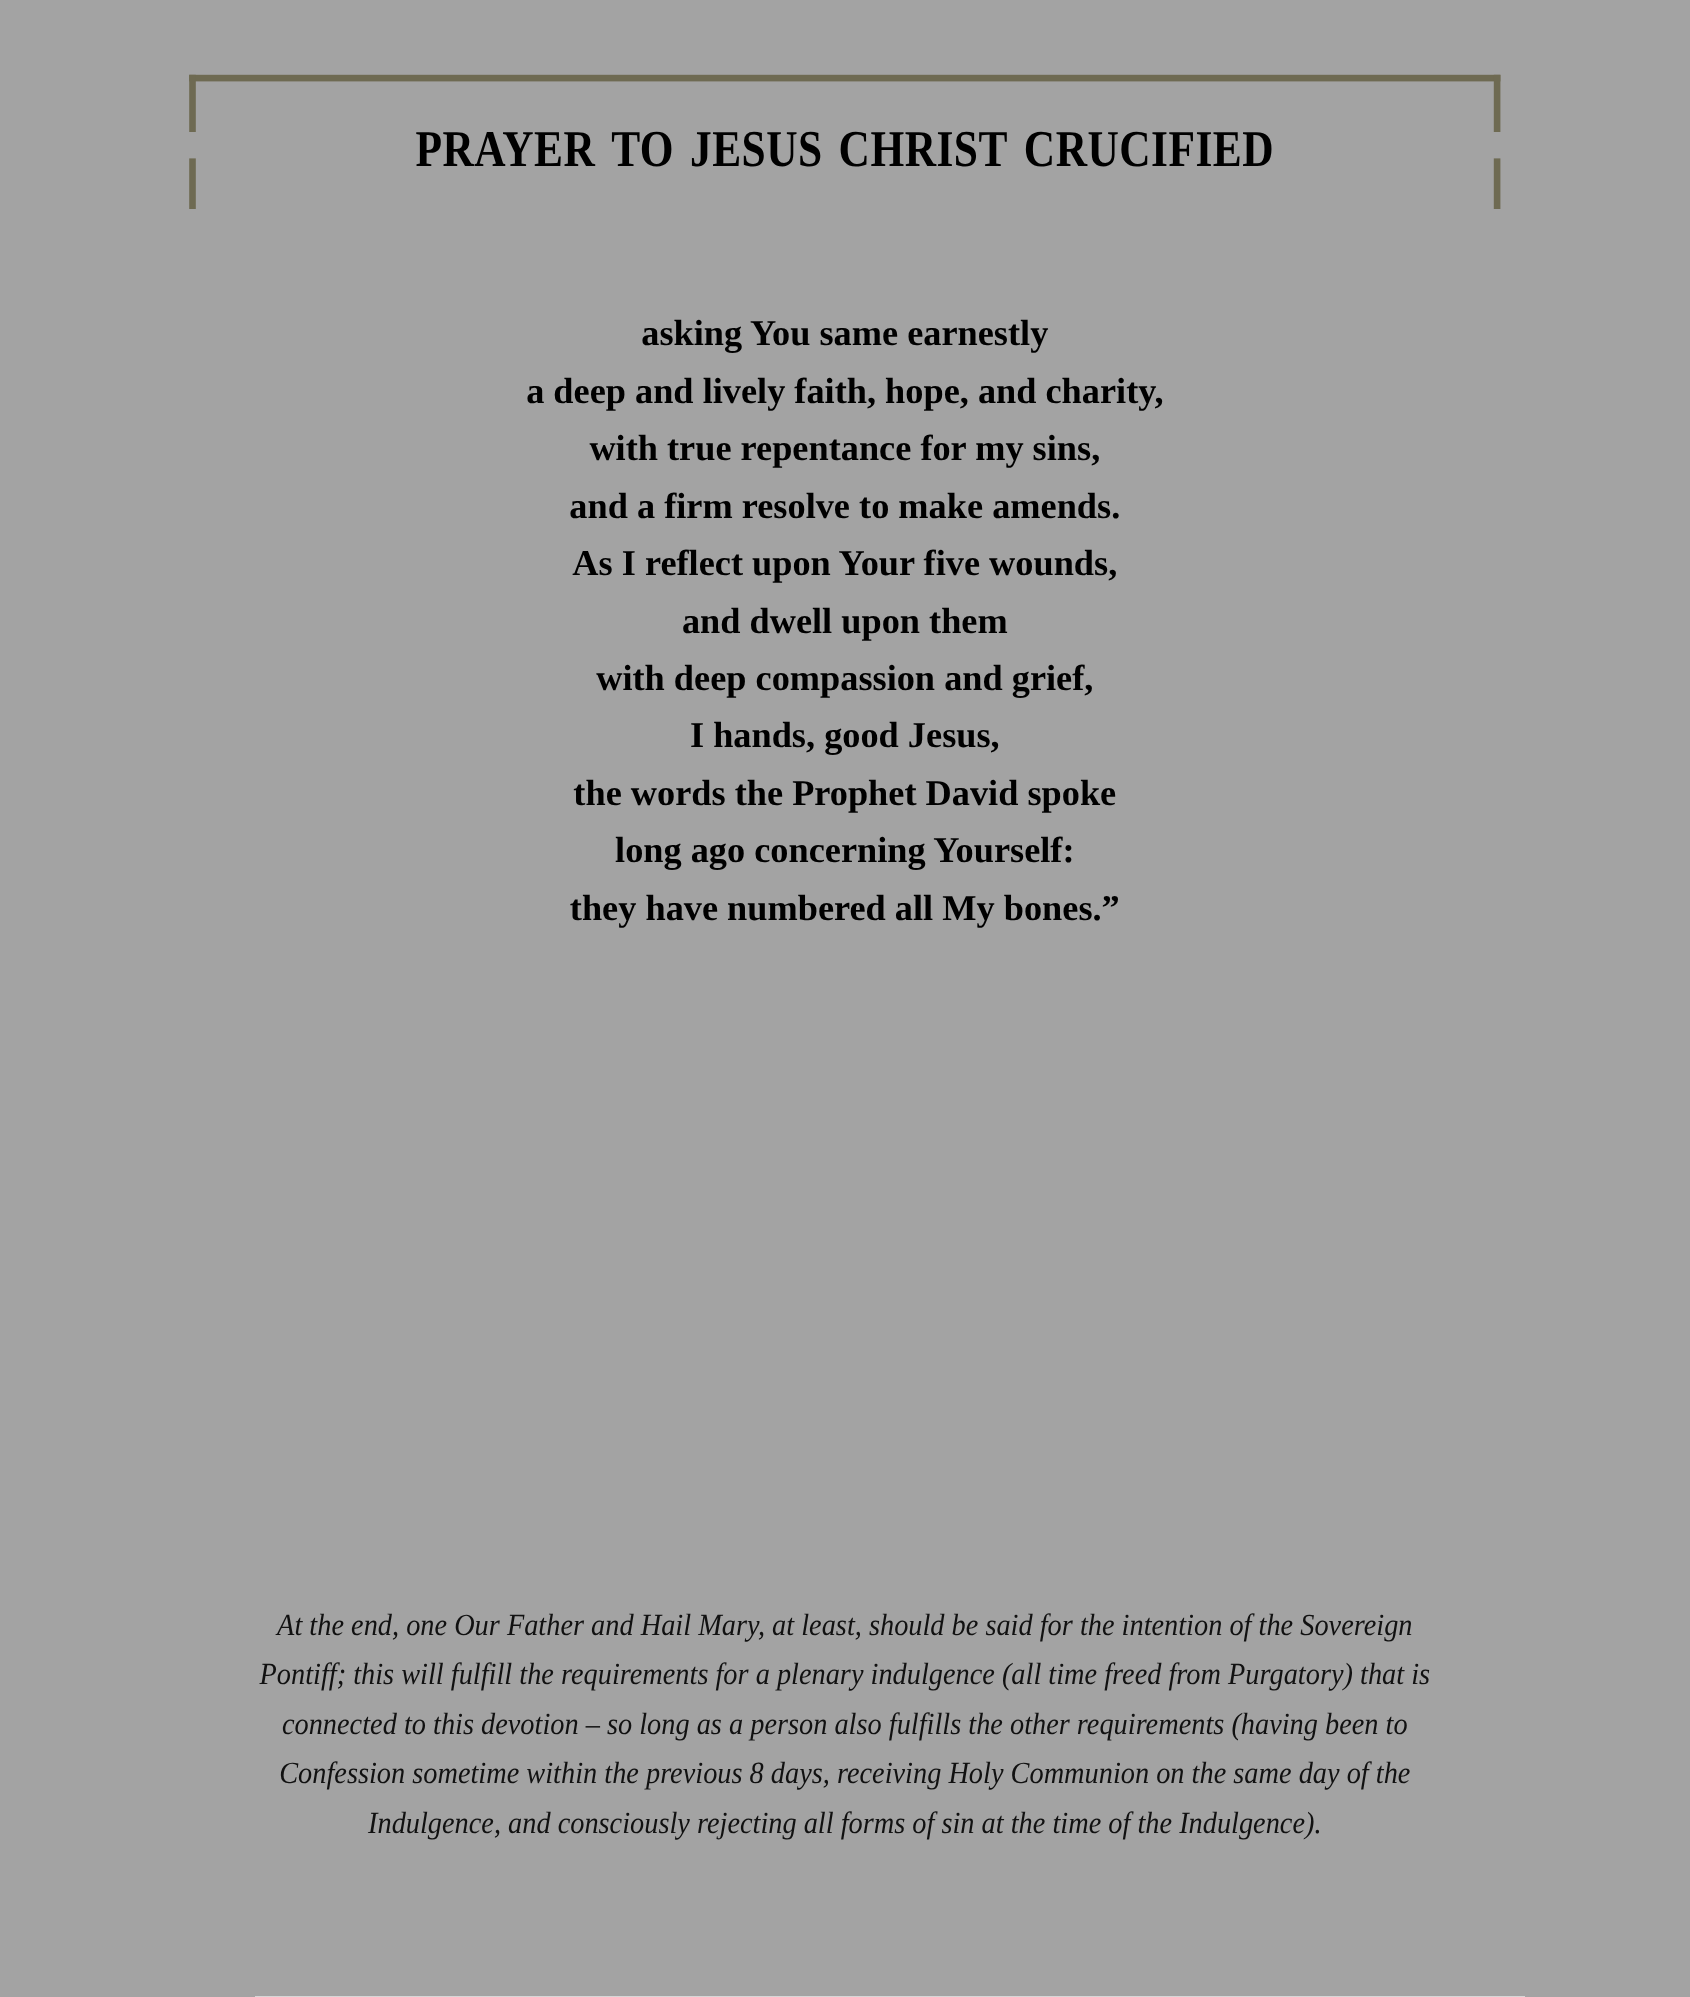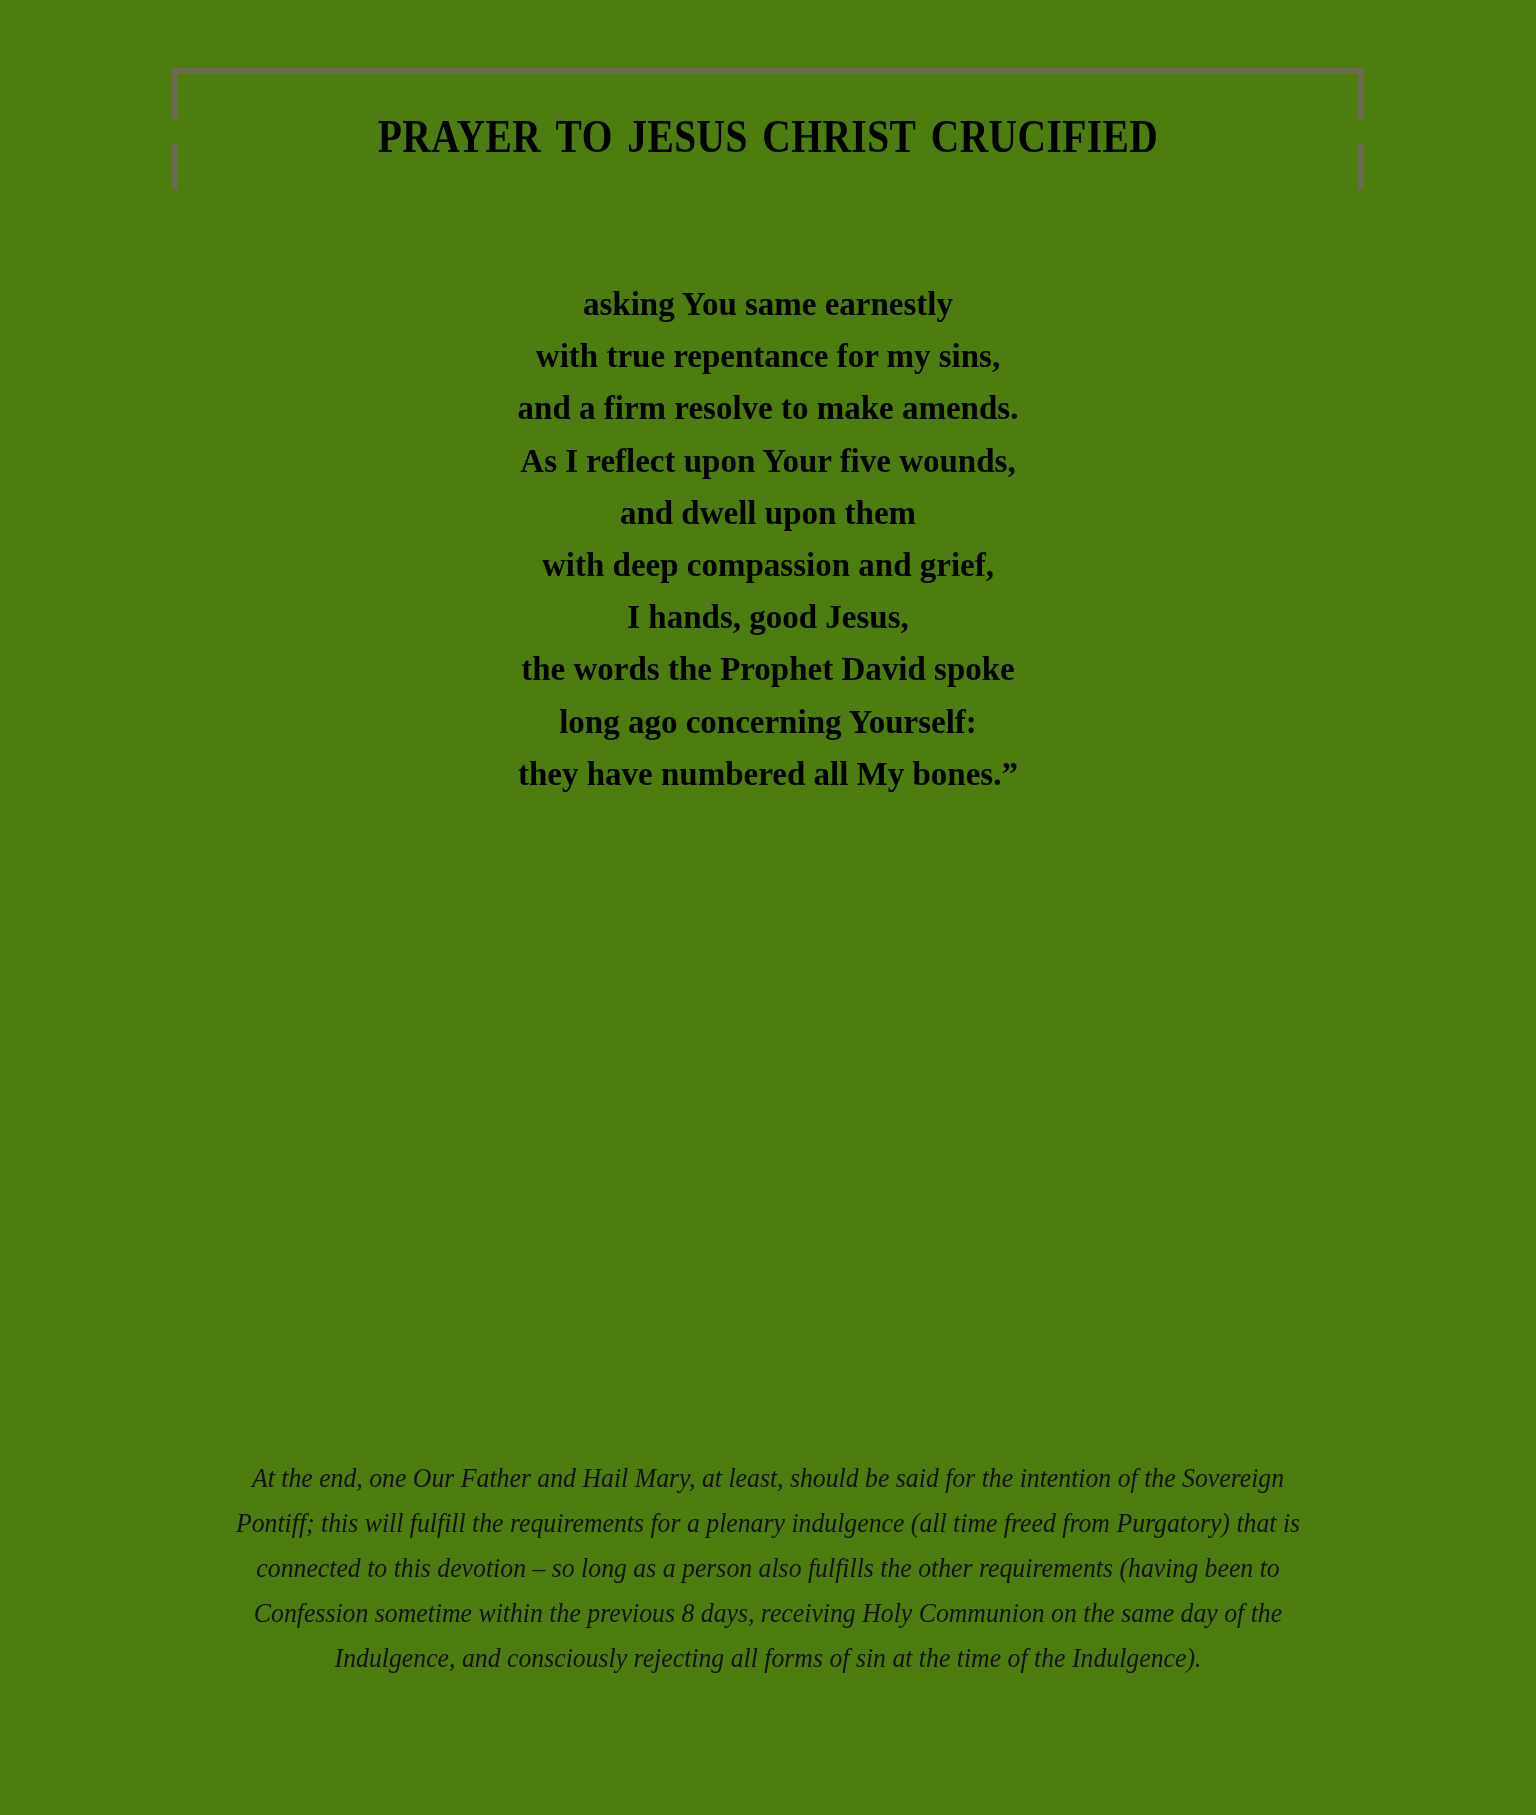--- a/index.html
+++ b/index.html
@@ -5,21 +5,21 @@
   html, body {
     margin: 0;
     padding: 0;
     background: #ffffff;
   }
 
   .page {
     position: relative;
     width: 1536px;
     height: 1815px;
-    background: #4d7c0f;
+    background: #a3a3a3;
     margin: 0 auto;
     overflow: hidden;
     font-family: "Liberation Serif", "DejaVu Serif", serif;
     box-sizing: border-box;
   }
 
   
   .title-frame {
     position: absolute;
     left: 172px;
@@ -120,20 +120,21 @@
     <div class="frame-rule-top"></div>
     <div class="frame-seg left upper"></div>
     <div class="frame-seg left lower"></div>
     <div class="frame-seg right upper"></div>
     <div class="frame-seg right lower"></div>
     <div class="title-text">Prayer to Jesus Christ Crucified</div>
   </div>
 
   <div class="prayer">
     <div class="prayer-line">asking You same earnestly</div>
+    <div class="prayer-line">a deep and lively faith, hope, and charity,</div>
     <div class="prayer-line">with true repentance for my sins,</div>
     <div class="prayer-line">and a firm resolve to make amends.</div>
     <div class="prayer-line">As I reflect upon Your five wounds,</div>
     <div class="prayer-line">and dwell upon them</div>
     <div class="prayer-line">with deep compassion and grief,</div>
     <div class="prayer-line">I hands, good Jesus,</div>
     <div class="prayer-line">the words the Prophet David spoke</div>
     <div class="prayer-line">long ago concerning Yourself:</div>
     <div class="prayer-line">they have numbered all My bones.”</div>
   </div>

